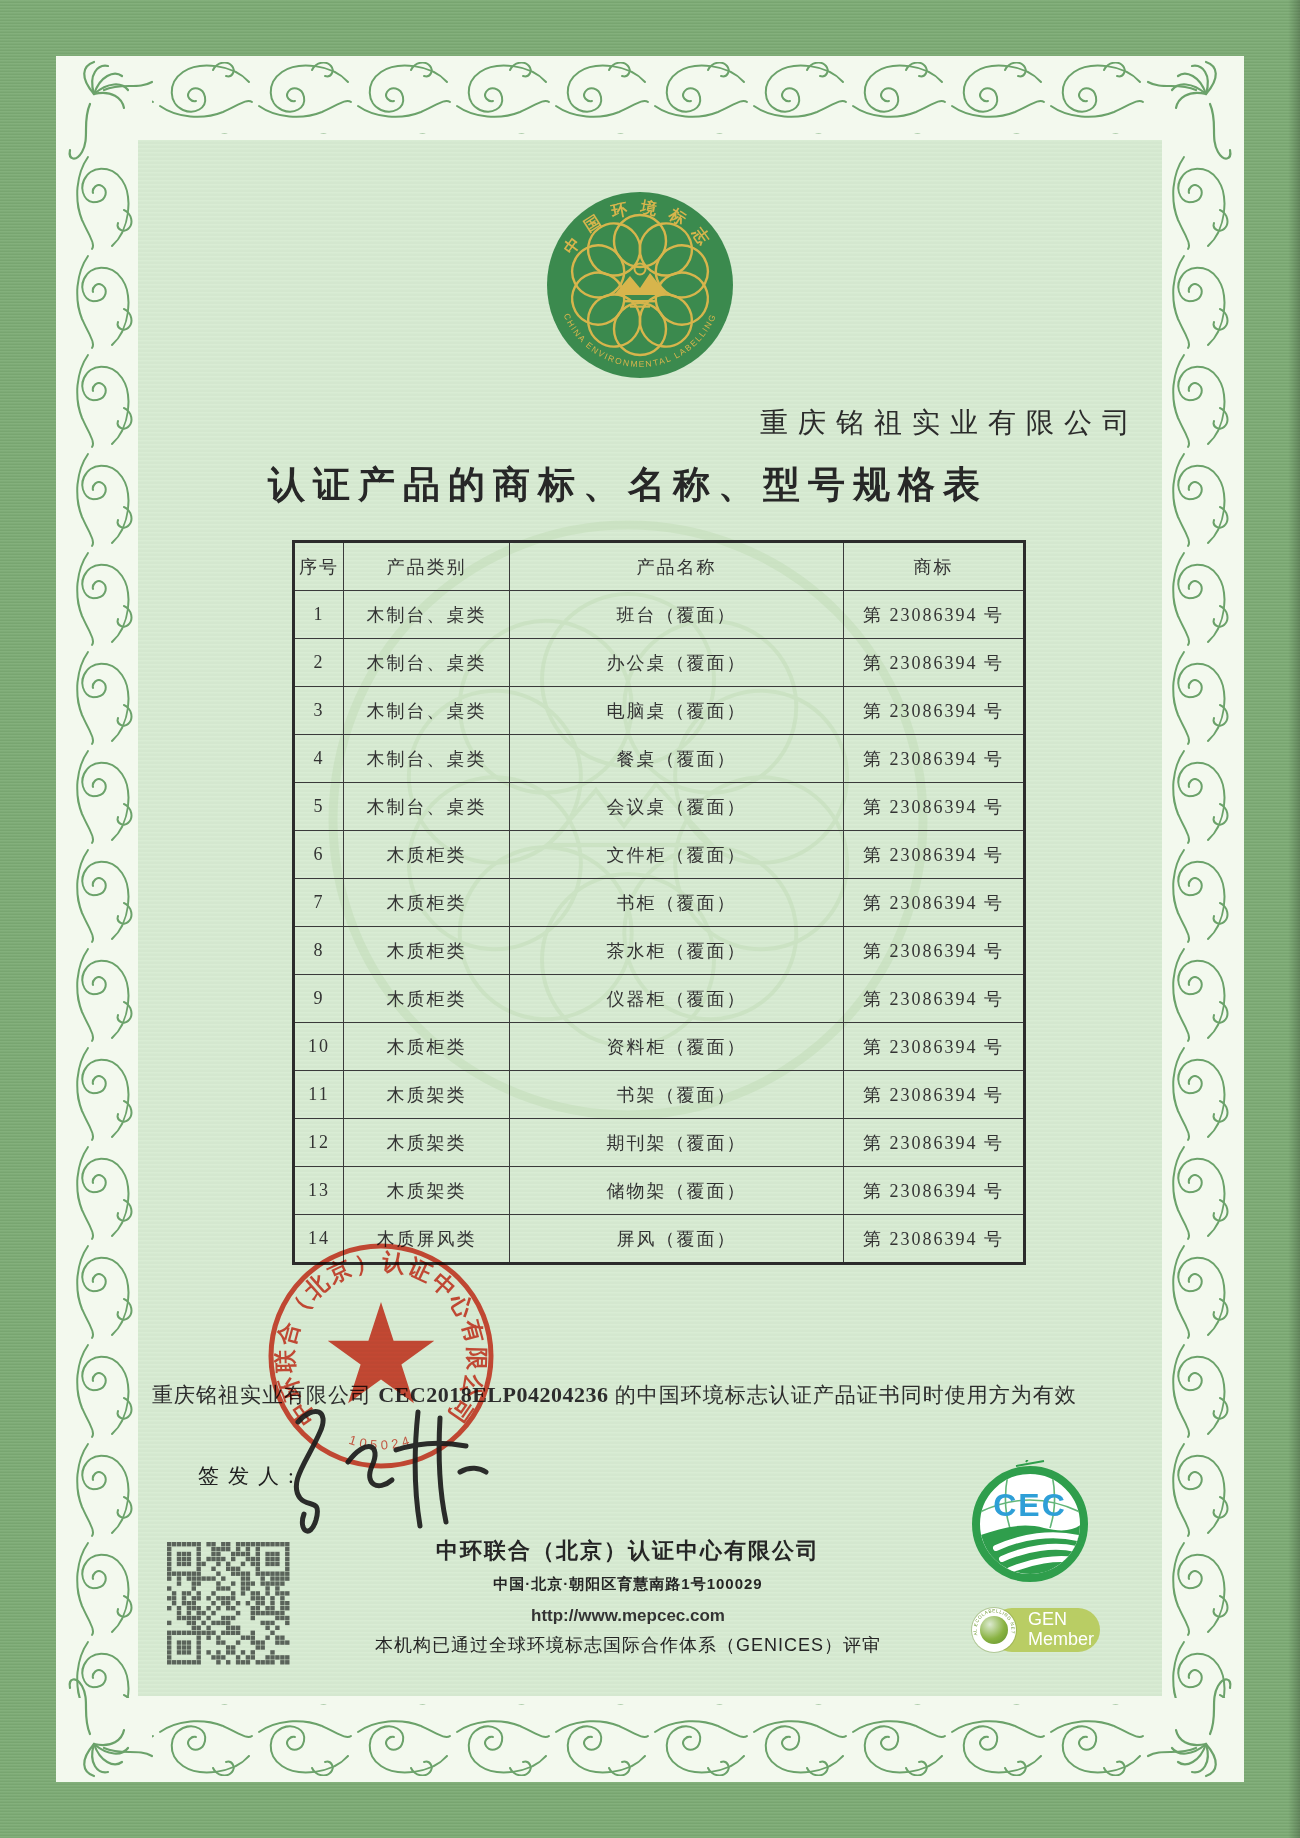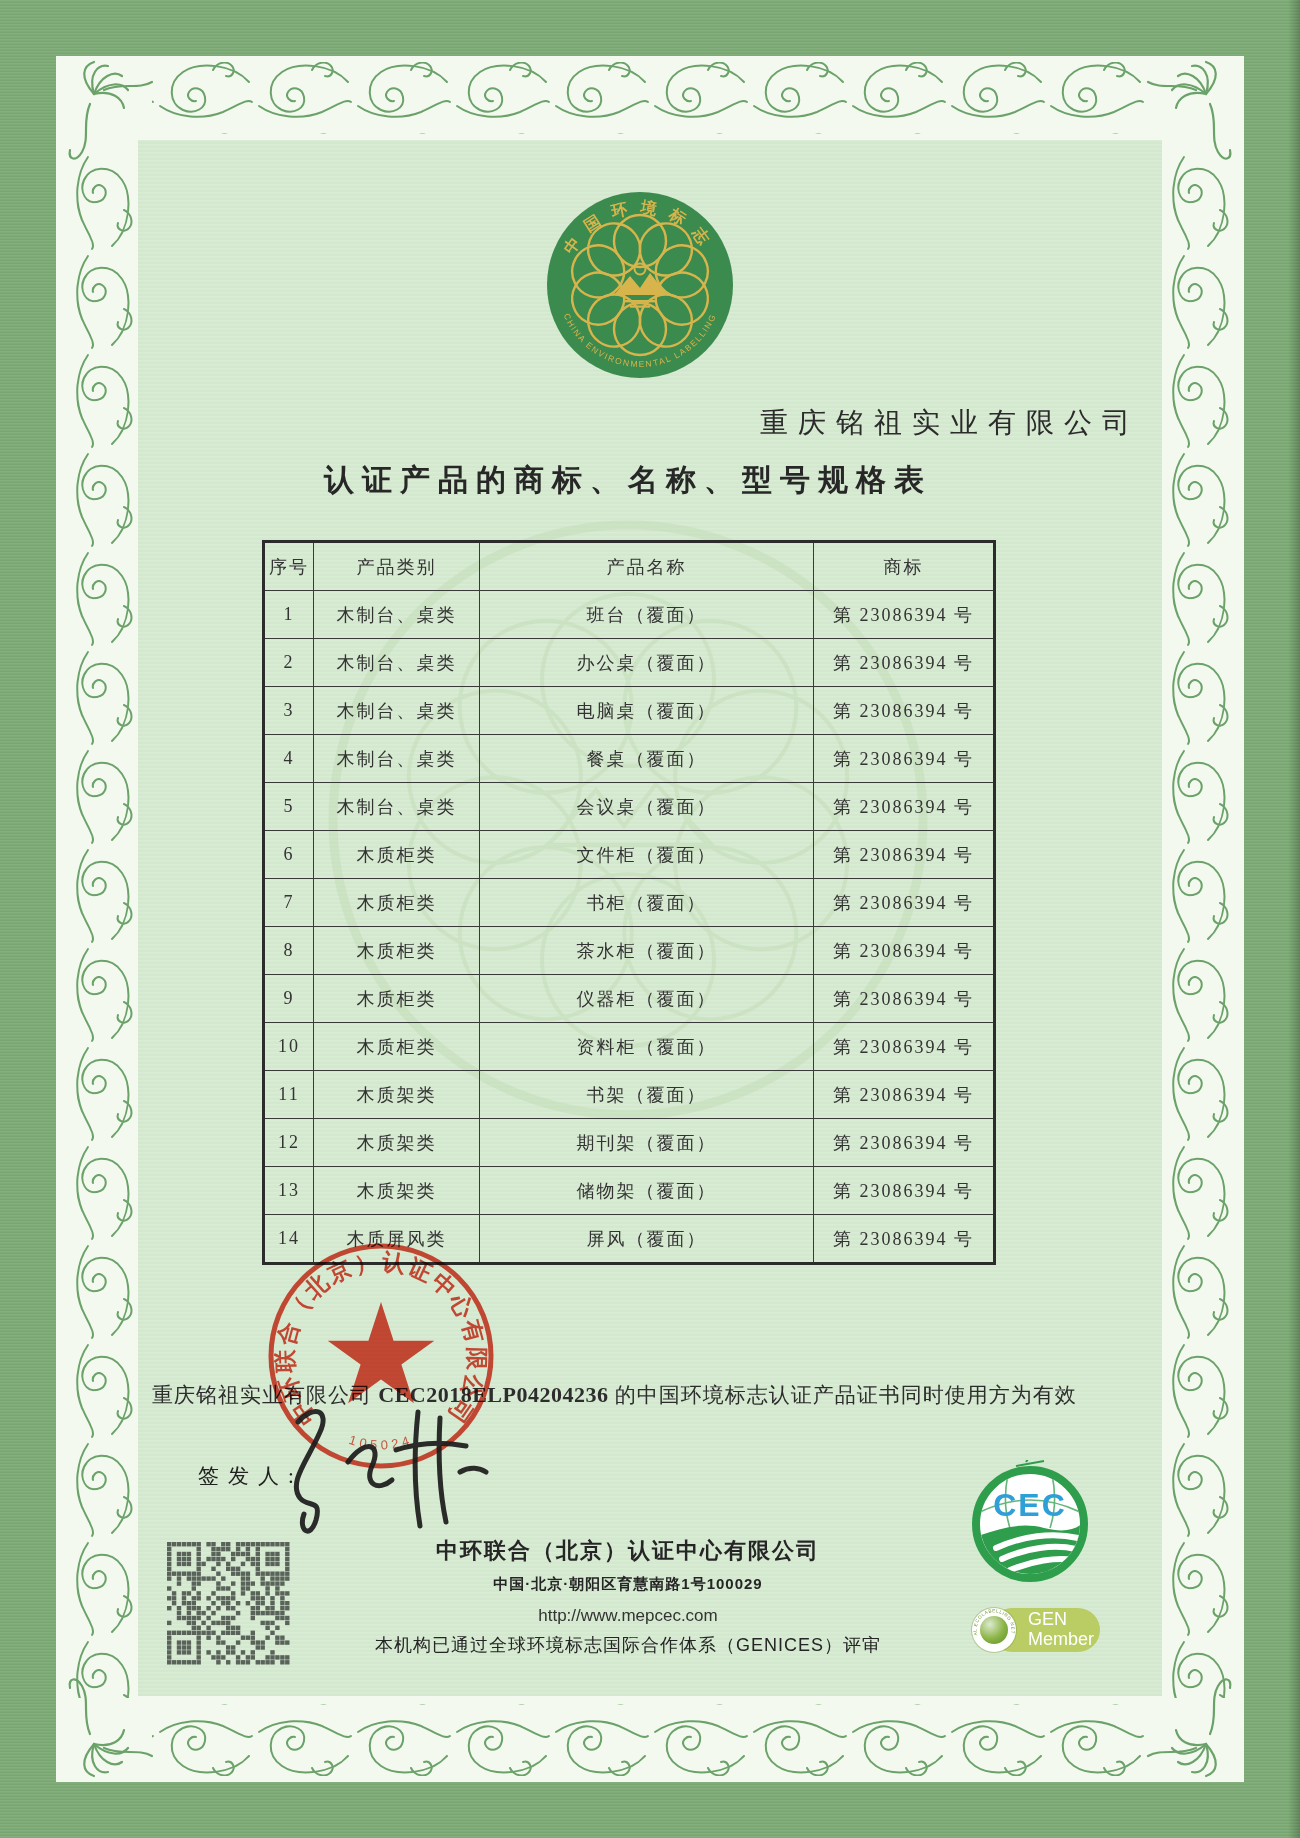--- a/index.html
+++ b/index.html
@@ -11,38 +11,38 @@
     background:linear-gradient(90deg,transparent,rgba(0,0,0,.22));pointer-events:none;z-index:50;}
   .band{position:absolute;left:56px;top:56px;right:56px;bottom:56px;background:#f3f9ee;z-index:1;}
   .frame{position:absolute;left:56px;top:56px;z-index:2;}
   .inner{position:absolute;left:138px;top:140px;width:1024px;height:1556px;background:#d7ebd2;
     background-image:repeating-linear-gradient(180deg, rgba(255,255,255,.05) 0 1px, rgba(0,0,0,.015) 2px 4px);z-index:3;}
   .watermark{position:absolute;left:318px;top:500px;z-index:4;opacity:.4;}
   .cel-logo{position:absolute;left:545px;top:190px;z-index:5;}
   .company{position:absolute;left:116px;width:1024px;top:404px;text-align:right;
     font-size:28px;letter-spacing:10px;font-weight:500;z-index:5;color:#2b2b2b;}
   .subtitle{position:absolute;left:116px;width:1024px;top:460px;text-align:center;
-    font-size:30px;font-weight:bold;letter-spacing:8px;z-index:5;color:#272727;}
+    font-size:37px;font-weight:bold;letter-spacing:8px;z-index:5;color:#272727;}
   table.products{position:absolute;left:262px;top:540px;width:731px;border-collapse:collapse;
     table-layout:fixed;z-index:5;font-size:18px;color:#333;}
-  table.products{border:3px solid #2c2c2c;}
+  table.products{border:3px solid #2c2c2c;margin-left:30px;}
   table.products th,table.products td{border:1.5px solid #3a3a3a;text-align:center;
     vertical-align:middle;height:47px;font-weight:normal;letter-spacing:2px;padding:0 2px;}
   .validity{position:absolute;left:152px;top:1360px;font-size:21px;white-space:nowrap;
     letter-spacing:1px;z-index:7;color:#2d2d2d;}
   .certno{font-weight:bold;font-size:22px;letter-spacing:0.5px;}
   .issuer{position:absolute;left:183px;top:1462px;font-size:21px;letter-spacing:9px;z-index:7;color:#222;margin-left:15px;}
   .stamp{position:absolute;left:266px;top:1241px;z-index:8;mix-blend-mode:multiply;opacity:.9;}
   .signature{position:absolute;left:268px;top:1400px;z-index:9;opacity:.92;}
   .qr{position:absolute;left:167px;top:1542px;z-index:6;}
   .footer{position:absolute;left:116px;width:1024px;top:1536px;text-align:center;z-index:6;
     font-family:"Liberation Sans","DejaVu Sans",sans-serif;color:#252525;}
   .f-org{font-size:22px;font-weight:600;letter-spacing:2px;margin:0 0 9px 0;}
   .f-addr{font-size:15px;font-weight:600;letter-spacing:1px;margin:0 0 12px 0;}
-  .f-web{font-size:17px;font-weight:400;margin:0 0 7px 0;color:#333;}
+  .f-web{font-size:17px;font-weight:700;margin:0 0 7px 0;color:#333;}
   .f-note{font-size:18px;font-weight:500;letter-spacing:1px;margin:0;}
   .cec{position:absolute;left:966px;top:1460px;z-index:6;}
   .gen{position:absolute;left:972px;top:1606px;width:128px;height:48px;z-index:6;}
   .gen .pill{position:absolute;left:18px;top:2px;right:0;bottom:2px;background:#b9cd64;border-radius:22px;}
   .gen .ball{position:absolute;left:0;top:2px;width:44px;height:44px;background:#fff;border-radius:50%;
     box-shadow:0 0 0 1px rgba(120,150,60,.4);}
   .gen .ball-core{position:absolute;left:8px;top:8px;width:28px;height:28px;border-radius:50%;
     background:radial-gradient(circle at 35% 30%, #dcead0, #8ab343 55%, #5f8f2c);}
   .gen .gen-text{position:absolute;left:56px;top:4px;color:#fff;text-align:left;
     font-family:"Liberation Sans","DejaVu Sans",sans-serif;font-size:18px;line-height:1.1;font-weight:500;}

